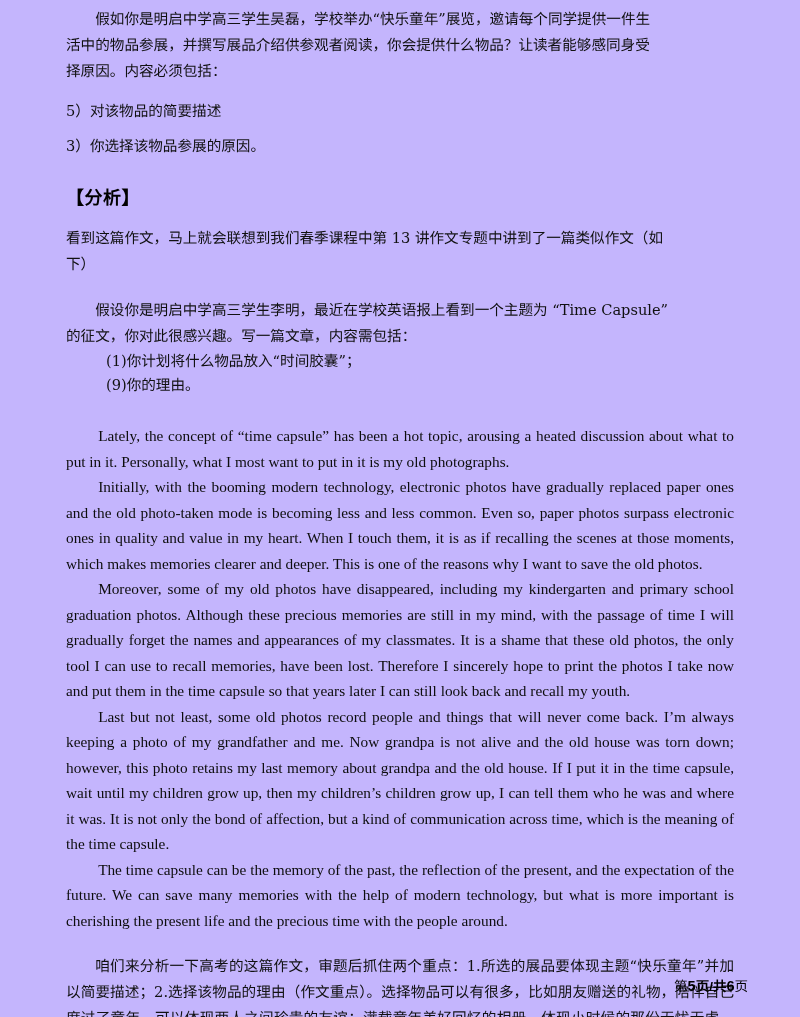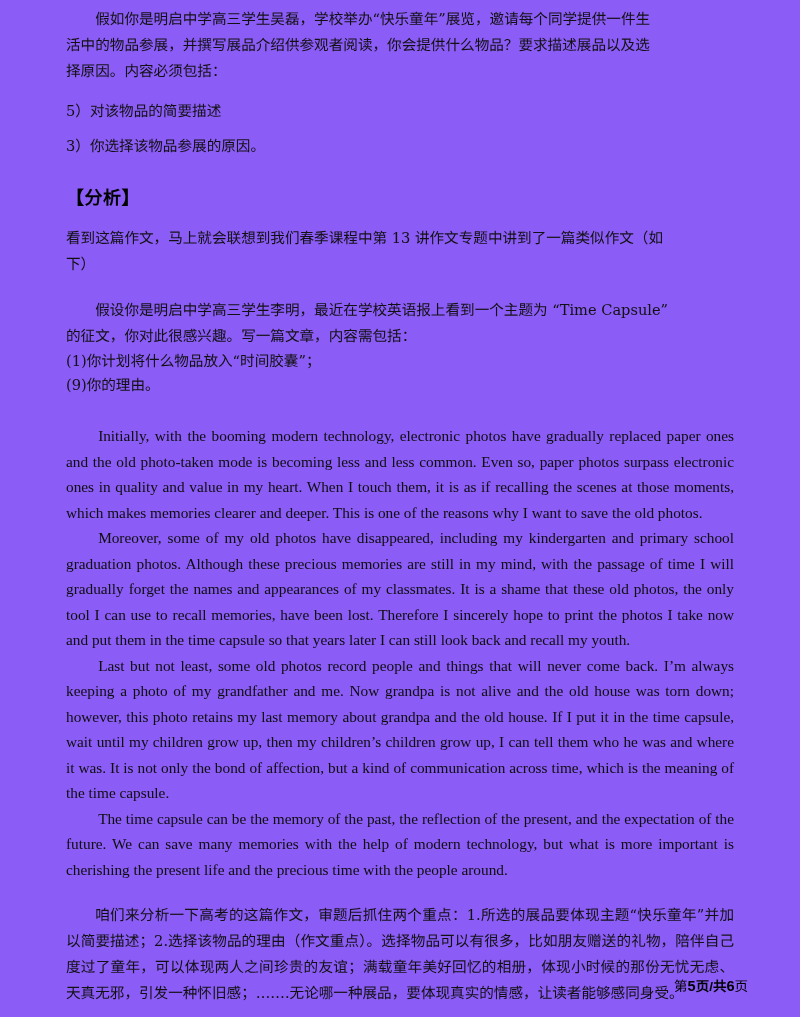--- a/index.html
+++ b/index.html
@@ -11,21 +11,21 @@
   body {
     font-family: "Liberation Serif", "DejaVu Serif", serif;
     color: #000000;
     -webkit-font-smoothing: antialiased;
   }
   .page {
     position: relative;
     width: 800px;
     height: 1017px;
     margin: 0 auto;
-    background: #8b5cf6;
+    background: #c4b5fd;
     box-sizing: border-box;
     overflow: hidden;
   }
   .page-body {
     position: absolute;
     left: 66px;
     top: 6px;
     width: 668px;
   }
 
@@ -70,20 +70,21 @@
     line-height: 26px;
     margin: 0;
     color: #000;
     letter-spacing: 0.5px;
   }
 
   
   .prompt-block { width: 660px; }
   .prompt-block .tight {
     line-height: 24px;
+    margin-left: 40px;
   }
 
   .essay-block .en { text-align: justify; }
   .essay-block .en.justify-full {
     text-align: justify;
     text-align-last: left;
   }
 
   
   .page-footer {
@@ -99,21 +100,21 @@
   .page-footer .sep { font-weight: bold; }
 </style>
 </head>
 <body>
 
 <div class="page">
   <div class="page-body">
 
     <div class="prompt-block">
       <p class="cn indent-cn"><span>假如你是明启中学高三学生吴磊，学校举办“快乐童年”展览，邀请每个同学提供一件生</span></p>
-      <p class="cn"><span>活中的物品参展，并撰写展品介绍供参观者阅读，你会提供什么物品？要求描述展品以及选</span></p>
+      <p class="cn"><span>活中的物品参展，并撰写展品介绍供参观者阅读，你会提供什么物品？让读者能够感同身受</span></p>
       <p class="cn"><span>择原因。内容必须包括：</span></p>
 
       <div class="gap-md"></div>
 
       <p class="numbered">5）对该物品的简要描述</p>
 
       <div class="gap-sm"></div>
 
       <p class="numbered">3）你选择该物品参展的原因。</p>
     </div>
@@ -132,20 +133,21 @@
     <div class="prompt-block">
       <p class="cn indent-cn">假设你是明启中学高三学生李明，最近在学校英语报上看到一个主题为 “Time Capsule”</p>
       <p class="cn">的征文，你对此很感兴趣。写一篇文章，内容需包括：</p>
       <p class="cn tight">(1)你计划将什么物品放入“时间胶囊”；</p>
       <p class="cn tight">(9)你的理由。</p>
     </div>
 
     <div class="gap-xl"></div>
 
     <div class="essay-block">
+      <p class="en indent-en justify-full">Lately, the concept of “time capsule” has been a hot topic, arousing a heated discussion about what to put in it. Personally, what I most want to put in it is my old photographs.</p>
       <p class="en indent-en justify-full">Initially, with the booming modern technology, electronic photos have gradually replaced paper ones and the old photo-taken mode is becoming less and less common. Even so, paper photos surpass electronic ones in quality and value in my heart. When I touch them, it is as if recalling the scenes at those moments, which makes memories clearer and deeper. This is one of the reasons why I want to save the old photos.</p>
       <p class="en indent-en justify-full">Moreover, some of my old photos have disappeared, including my kindergarten and primary school graduation photos. Although these precious memories are still in my mind, with the passage of time I will gradually forget the names and appearances of my classmates. It is a shame that these old photos, the only tool I can use to recall memories, have been lost. Therefore I sincerely hope to print the photos I take now and put them in the time capsule so that years later I can still look back and recall my youth.</p>
       <p class="en indent-en justify-full">Last but not least, some old photos record people and things that will never come back. I’m always keeping a photo of my grandfather and me. Now grandpa is not alive and the old house was torn down; however, this photo retains my last memory about grandpa and the old house. If I put it in the time capsule, wait until my children grow up, then my children’s children grow up, I can tell them who he was and where it was. It is not only the bond of affection, but a kind of communication across time, which is the meaning of the time capsule.</p>
       <p class="en indent-en justify-full">The time capsule can be the memory of the past, the reflection of the present, and the expectation of the future. We can save many memories with the help of modern technology, but what is more important is cherishing the present life and the precious time with the people around.</p>
     </div>
 
     <div class="gap-lg"></div>
 
     <p class="cn indent-cn">咱们来分析一下高考的这篇作文，审题后抓住两个重点：1.所选的展品要体现主题“快乐童年”并加以简要描述；2.选择该物品的理由（作文重点）。选择物品可以有很多，比如朋友赠送的礼物，陪伴自己度过了童年，可以体现两人之间珍贵的友谊；满载童年美好回忆的相册，体现小时候的那份无忧无虑、天真无邪，引发一种怀旧感；…….无论哪一种展品，要体现真实的情感，让读者能够感同身受。</p>
 

